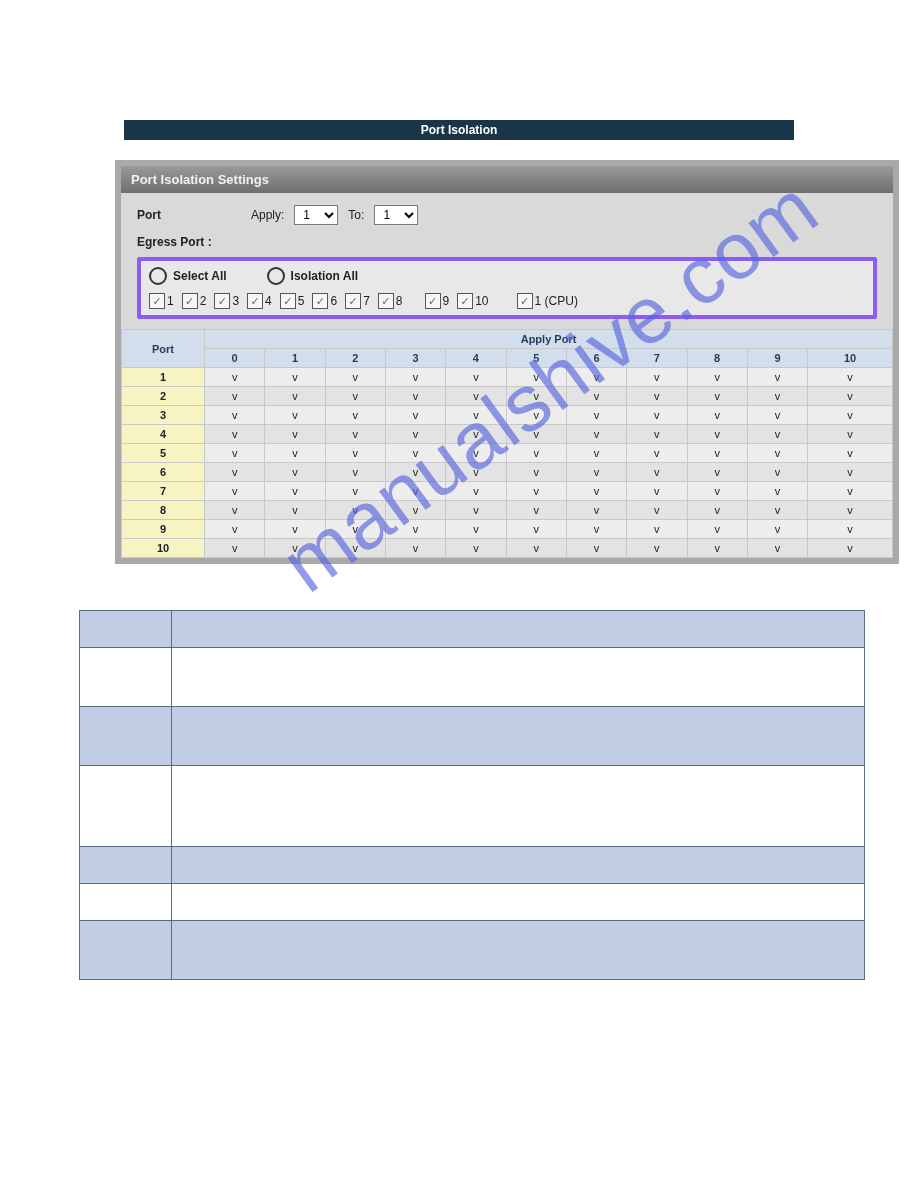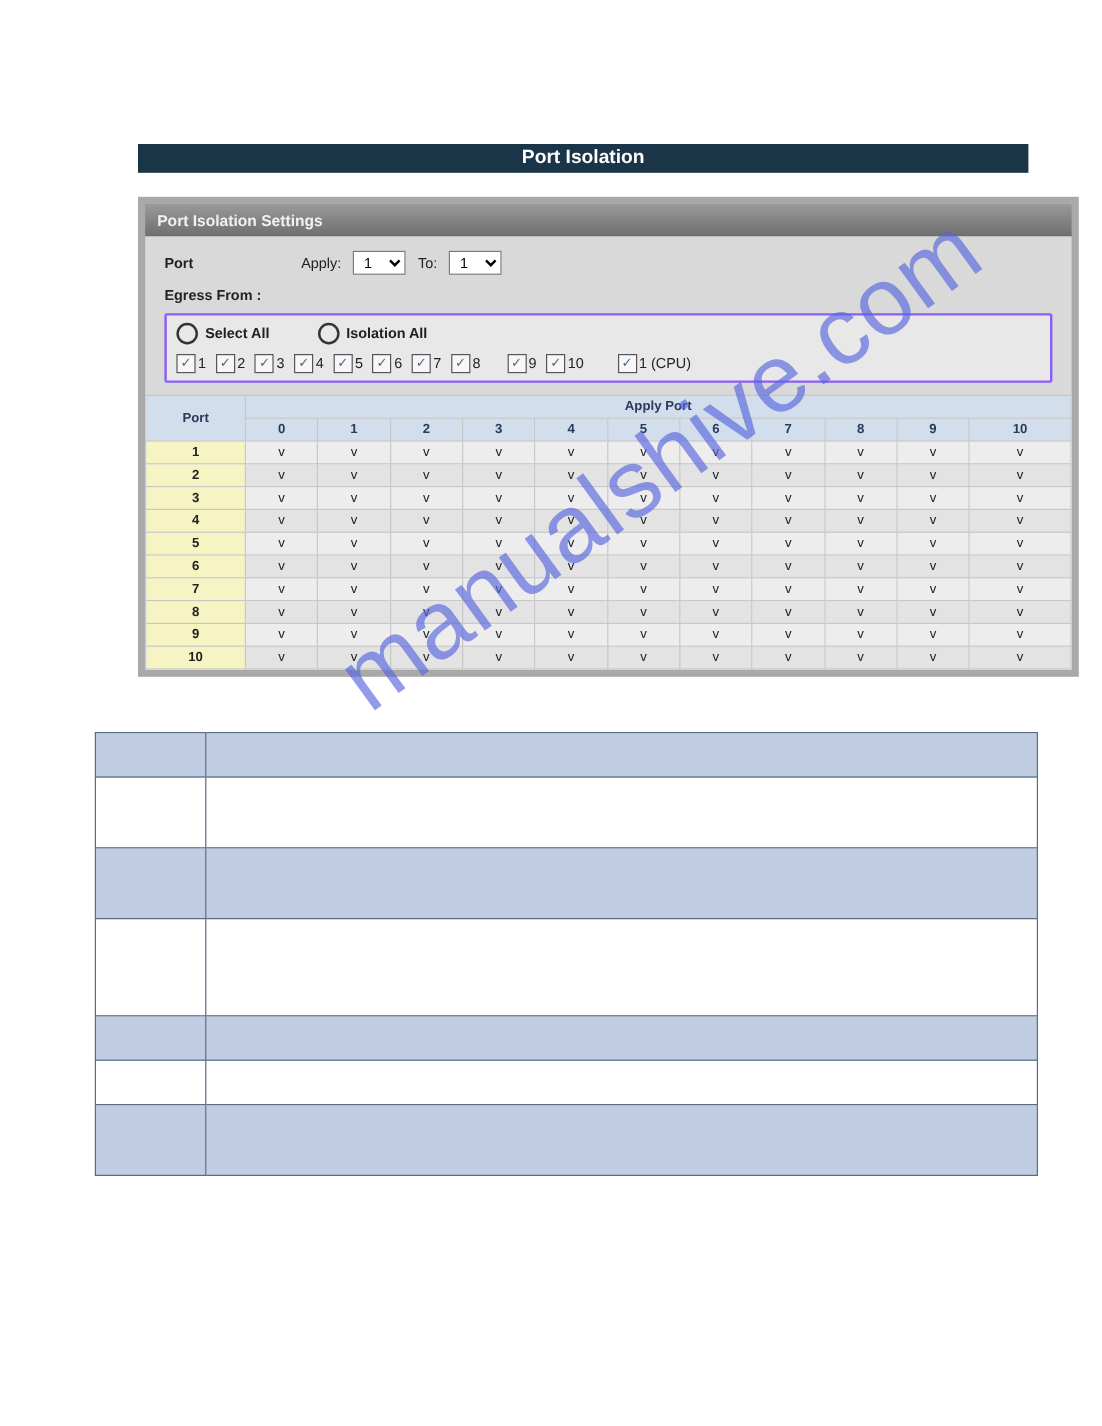--- a/index.html
+++ b/index.html
@@ -16,26 +16,26 @@
 
   .page {
     box-sizing: border-box;
     width: 918px;
     padding: 120px 115px 0 115px;
     position: relative;
   }
 
   
   .title-bar {
-    width: 742px;
+    width: 670px;
     margin: 0 auto 20px auto;
     background: #1a3548;
     color: #ffffff;
     font-weight: bold;
-    font-size: 16px;
+    font-size: 12px;
     text-align: center;
     padding: 3px 0;
   }
 
   
   .panel-outer {
     width: 784px;
     margin: 0 auto;
     background: #a9a9aa;
     padding: 6px;
@@ -78,21 +78,21 @@
     margin: 0 6px;
   }
 
   .egress-label {
     font-weight: bold;
     margin-bottom: 8px;
   }
 
   .select-box {
     background: #e8e8e8;
-    border: 2px solid #8b5cf6;
+    border: 4px solid #8b5cf6;
     padding: 6px 8px 6px 8px;
     border-radius: 2px;
   }
 
   .radio-row {
     display: flex;
     align-items: center;
     gap: 40px;
     margin-bottom: 8px;
   }
@@ -249,21 +249,21 @@
         <span>Apply:</span>
         <select>
           <option>1</option>
         </select>
         <span>To:</span>
         <select>
           <option>1</option>
         </select>
       </div>
 
-      <div class="egress-label">Egress From :</div>
+      <div class="egress-label">Egress Port :</div>
 
       <div class="select-box">
 
         <div class="radio-row">
           <label class="radio-item">
             <span class="fake-radio"></span>
             <span>Select All</span>
           </label>
           <label class="radio-item">
             <span class="fake-radio"></span>

